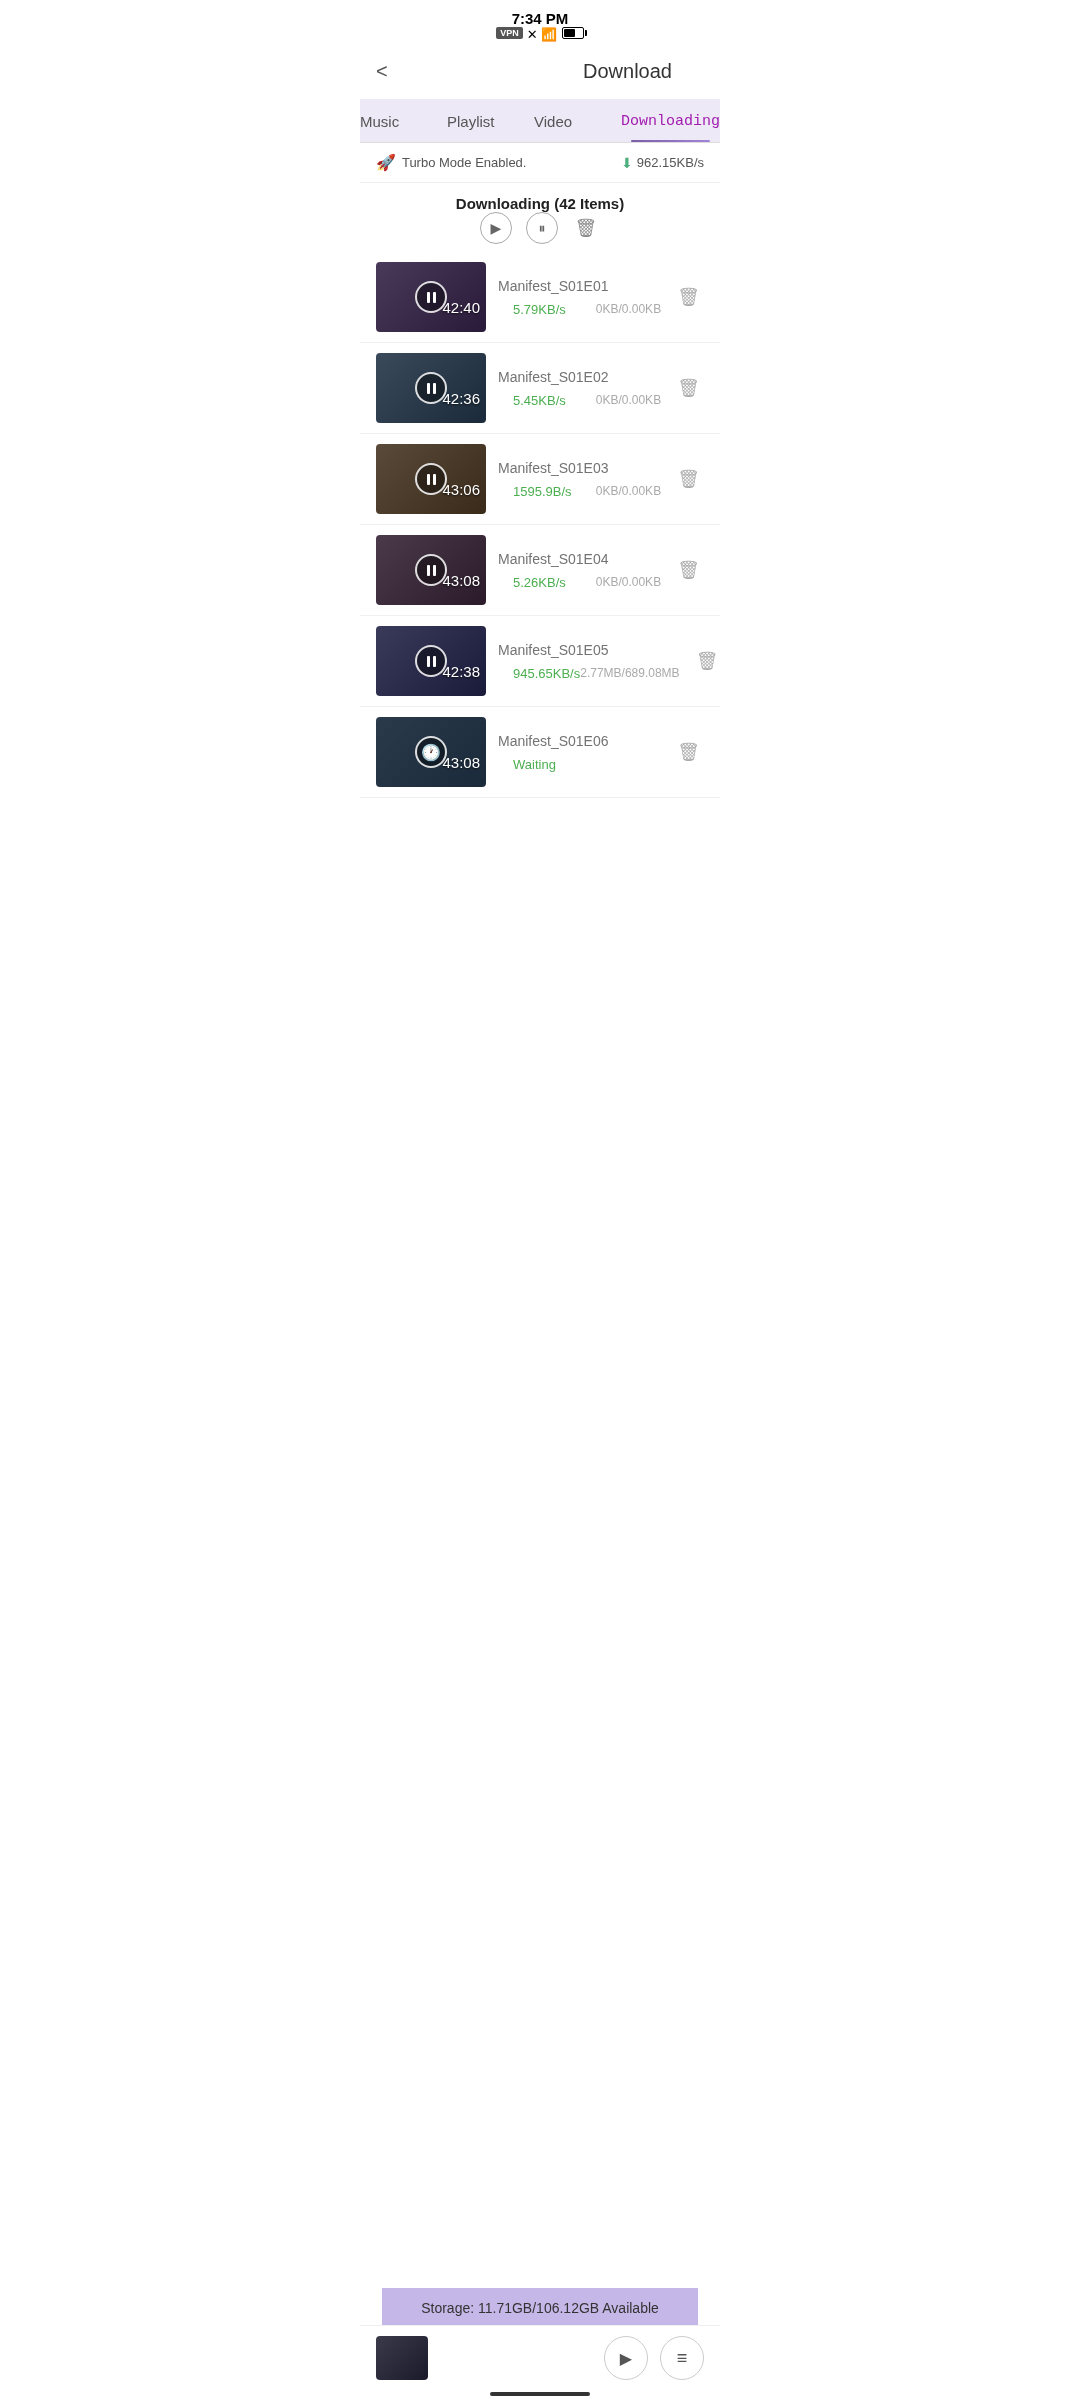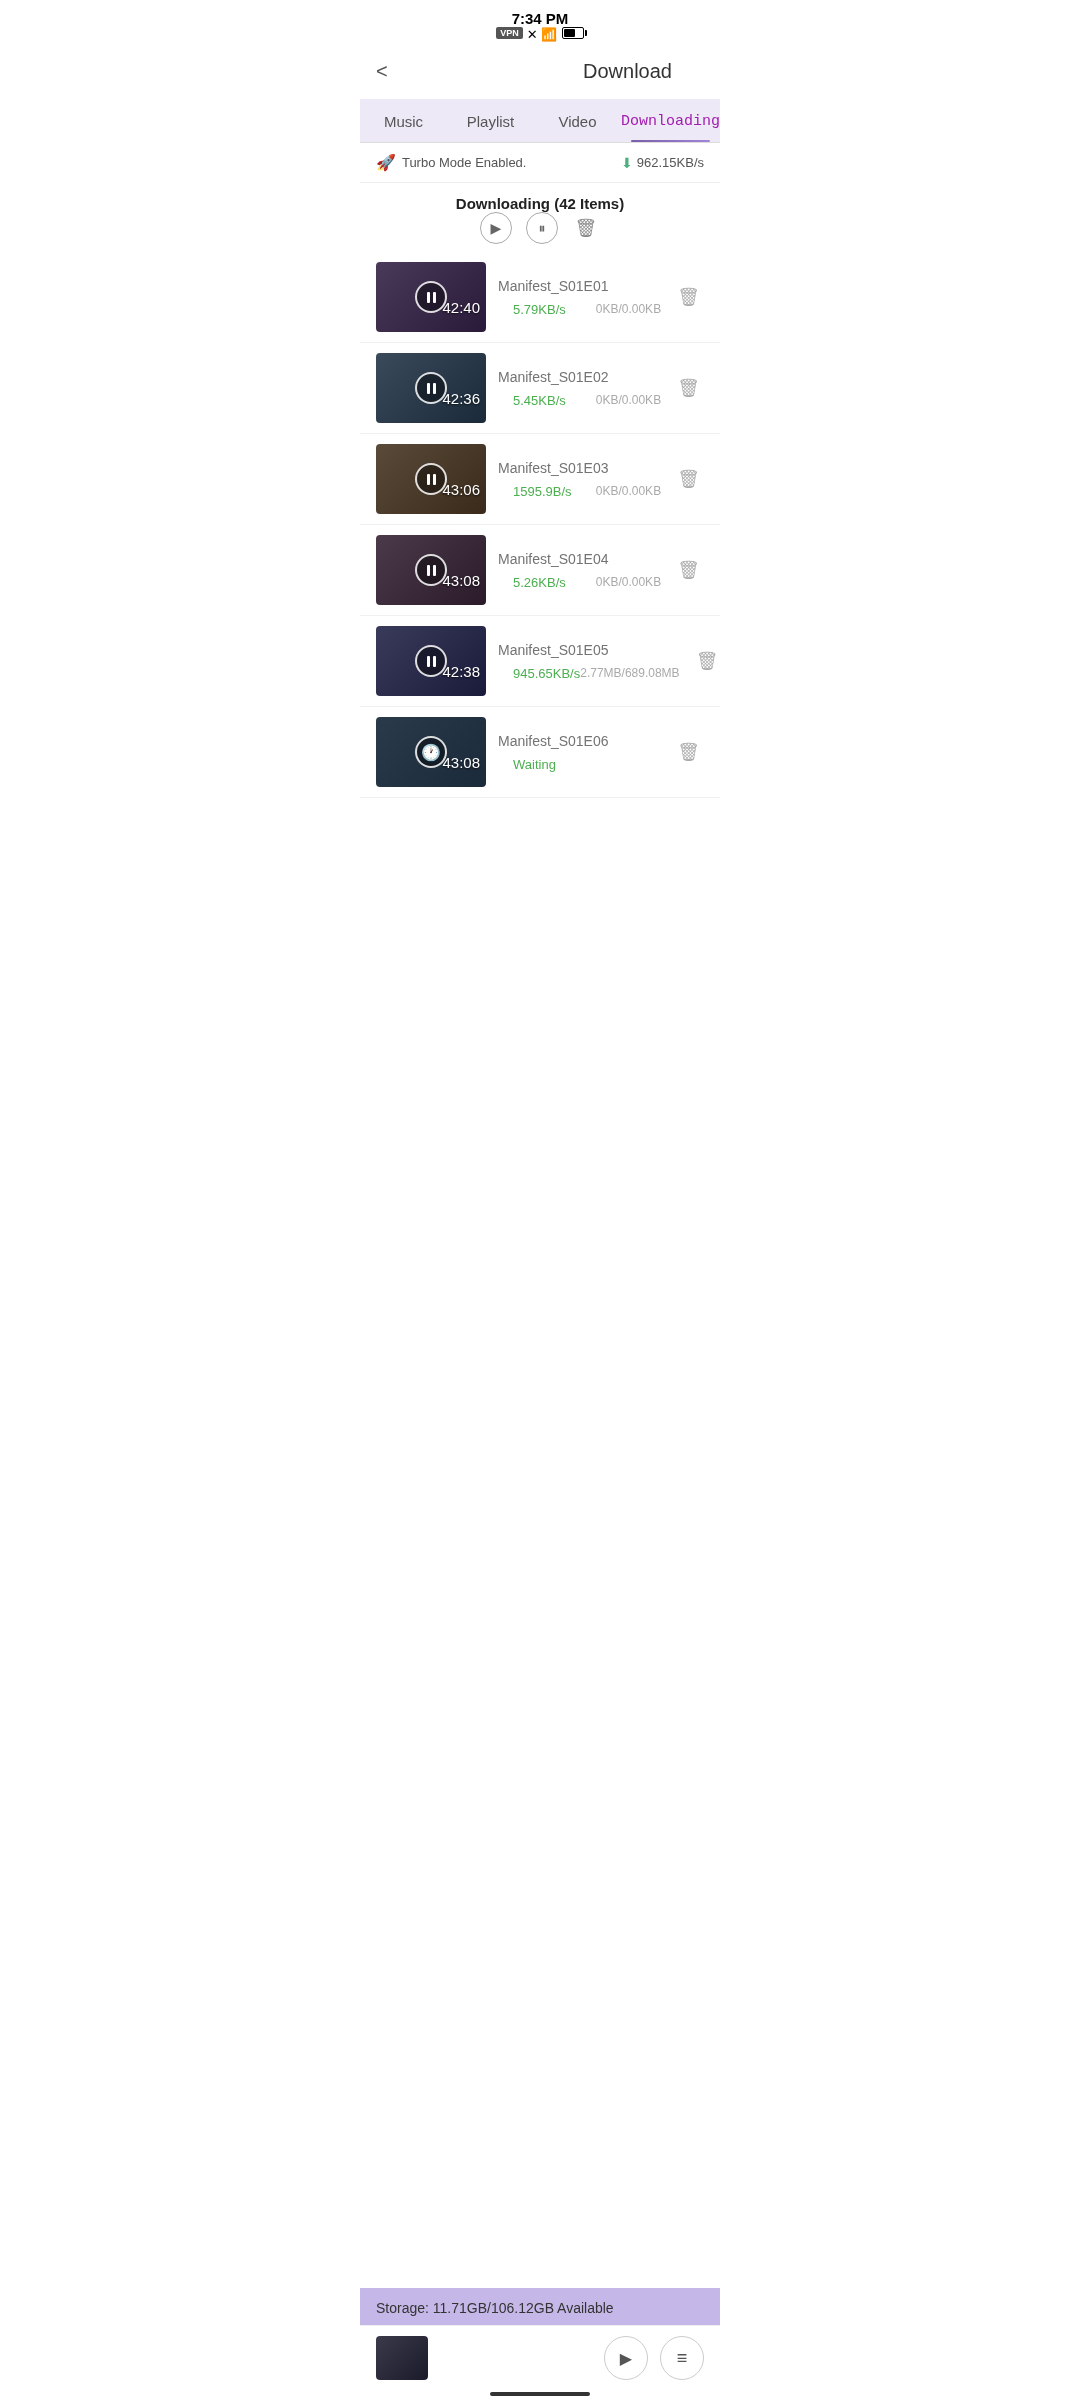--- a/index.html
+++ b/index.html
@@ -93,21 +93,20 @@
     }
 
     
     .tabs {
       display: flex;
       background: #ede9f6;
       border-bottom: 1px solid #ddd;
     }
     .tab {
       flex: 1;
-      text-align: center;
       padding: 14px 0 12px;
       font-size: 15px;
       color: #555;
       cursor: pointer;
       position: relative;
     }
     .tab.active {
       color: #a21caf;
       font-weight: 500;
       font-family: Liberation Mono, monospace;
@@ -296,23 +295,24 @@
       cursor: pointer;
       padding: 4px;
     }
 
     
     .storage-bar {
       position: fixed;
       bottom: 72px;
       left: 50%;
       transform: translateX(-50%);
-      width: 360px;
+      width: 316px;
       background: #c5b8e8;
       padding: 12px 16px;
+      text-align: center;
       font-size: 14px;
       color: #333;
     }
 
     
     .bottom-bar {
       position: fixed;
       bottom: 0;
       left: 50%;
       transform: translateX(-50%);

